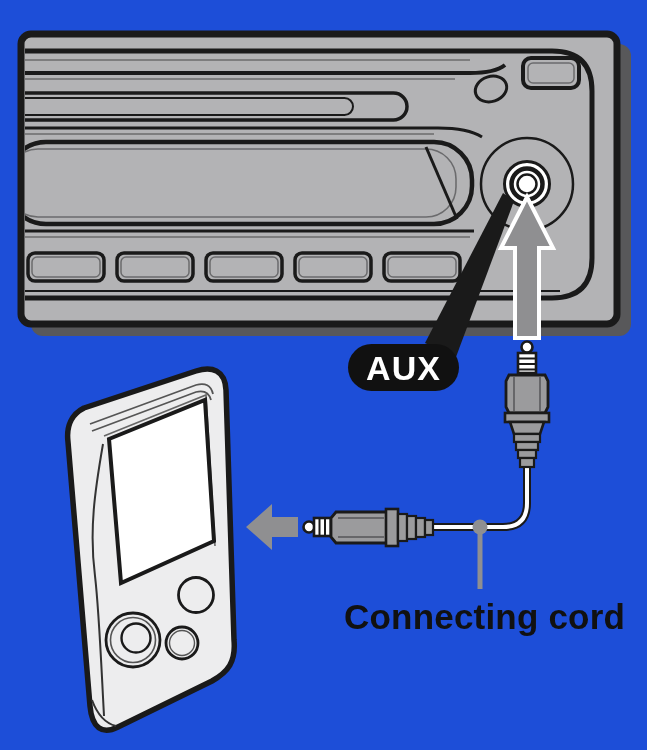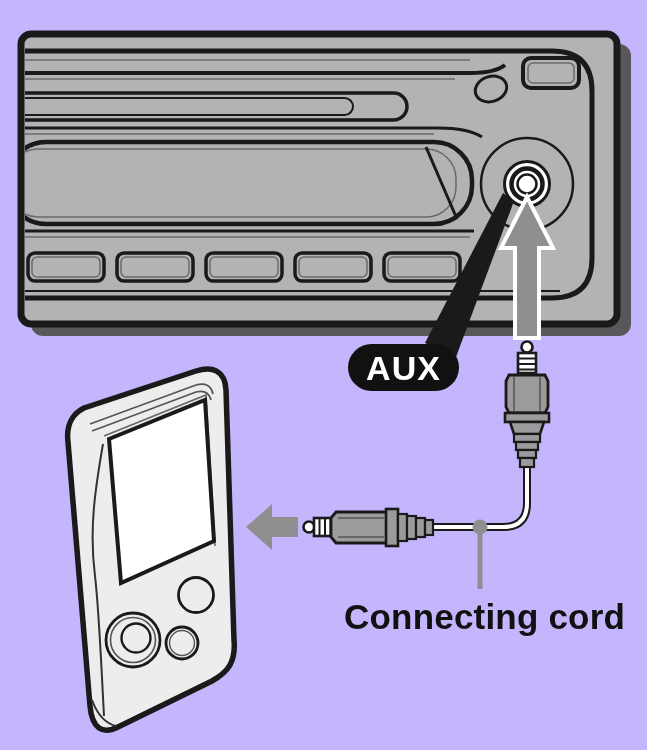--- a/index.html
+++ b/index.html
@@ -1,19 +1,19 @@
 <!DOCTYPE html>
 <html><head>
 <meta charset="utf-8">
 <style>
   html,body{margin:0;padding:0;background:#ffffff;}
   .canvas{
     position:relative;
     width:647px;height:750px;
-    background:#c4b5fd;
+    background:#1d4ed8;
     font-family:"Liberation Sans", sans-serif;
     overflow:hidden;
   }
   svg{display:block;}
   text{font-family:"Liberation Sans", sans-serif;}
   .bubble-text{font-weight:bold;font-size:34px;letter-spacing:1px;}
   .caption-text{font-weight:bold;font-size:35px;letter-spacing:0.2px;}
 </style>
 </head>
 <body>

